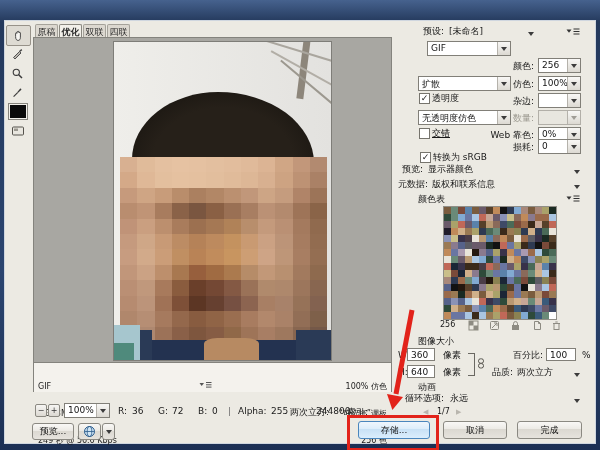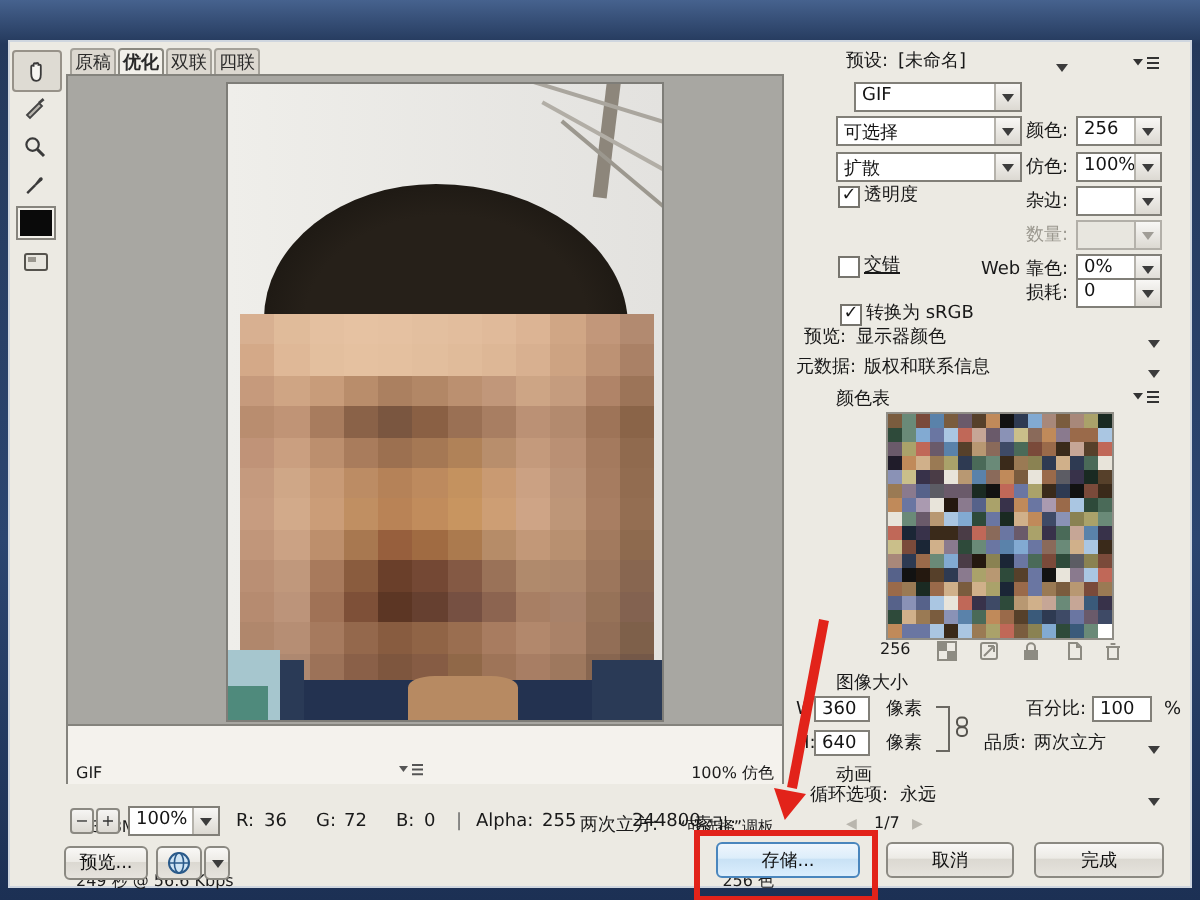--- a/index.html
+++ b/index.html
@@ -301,26 +301,20 @@
       </svg>
   </div>
 
   <div class="abs combo" style="left:427px;top:41px;width:84px;">
     <span class="v">GIF</span>
       <span class="a">
         <span class="tri"></span>
       </span>
   </div>
 
-  <div class="abs combo" style="left:418px;top:58px;width:93px;">
-    <span class="v">可选择</span>
-      <span class="a">
-        <span class="tri"></span>
-      </span>
-  </div>
   <div class="abs lbl" style="right:66px;top:61px;">颜色:</div>
   <div class="abs combo" style="left:538px;top:58px;width:43px;">
     <span class="v">256</span>
       <span class="a">
         <span class="tri"></span>
       </span>
   </div>
 
   <div class="abs combo" style="left:418px;top:76px;width:93px;">
     <span class="v">扩散</span>
@@ -339,20 +333,26 @@
   <div class="abs cb" style="left:419px;top:93px;"><span>✓</span></div>
   <div class="abs lbl" style="left:432px;top:93px;">透明度</div>
   <div class="abs lbl" style="right:66px;top:96px;">杂边:</div>
   <div class="abs combo" style="left:538px;top:93px;width:43px;">
     <span class="v"></span>
       <span class="a">
         <span class="tri"></span>
       </span>
   </div>
 
+  <div class="abs combo" style="left:418px;top:110px;width:93px;">
+    <span class="v">无透明度仿色</span>
+      <span class="a">
+        <span class="tri"></span>
+      </span>
+  </div>
   <div class="abs lbl dis" style="right:66px;top:113px;">数量:</div>
   <div class="abs combo dis" style="left:538px;top:110px;width:43px;">
     <span class="v"></span>
       <span class="a">
         <span class="tri"></span>
       </span>
   </div>
 
   <div class="abs cb" style="left:419px;top:128px;"></div>
   <div class="abs lbl" style="left:432px;top:128px;text-decoration:underline;">交错</div>

